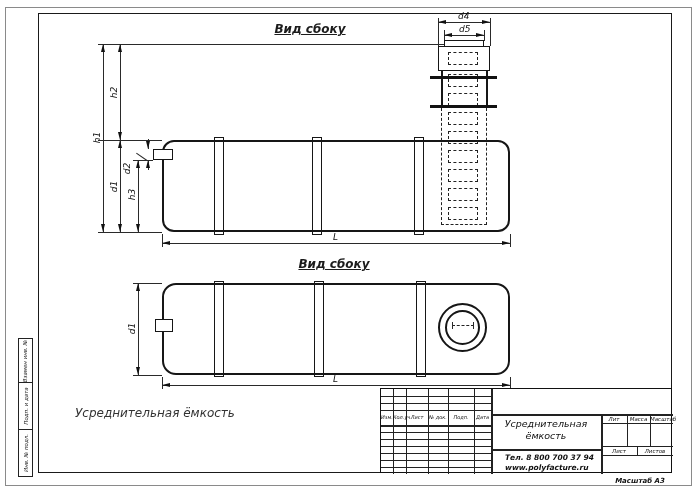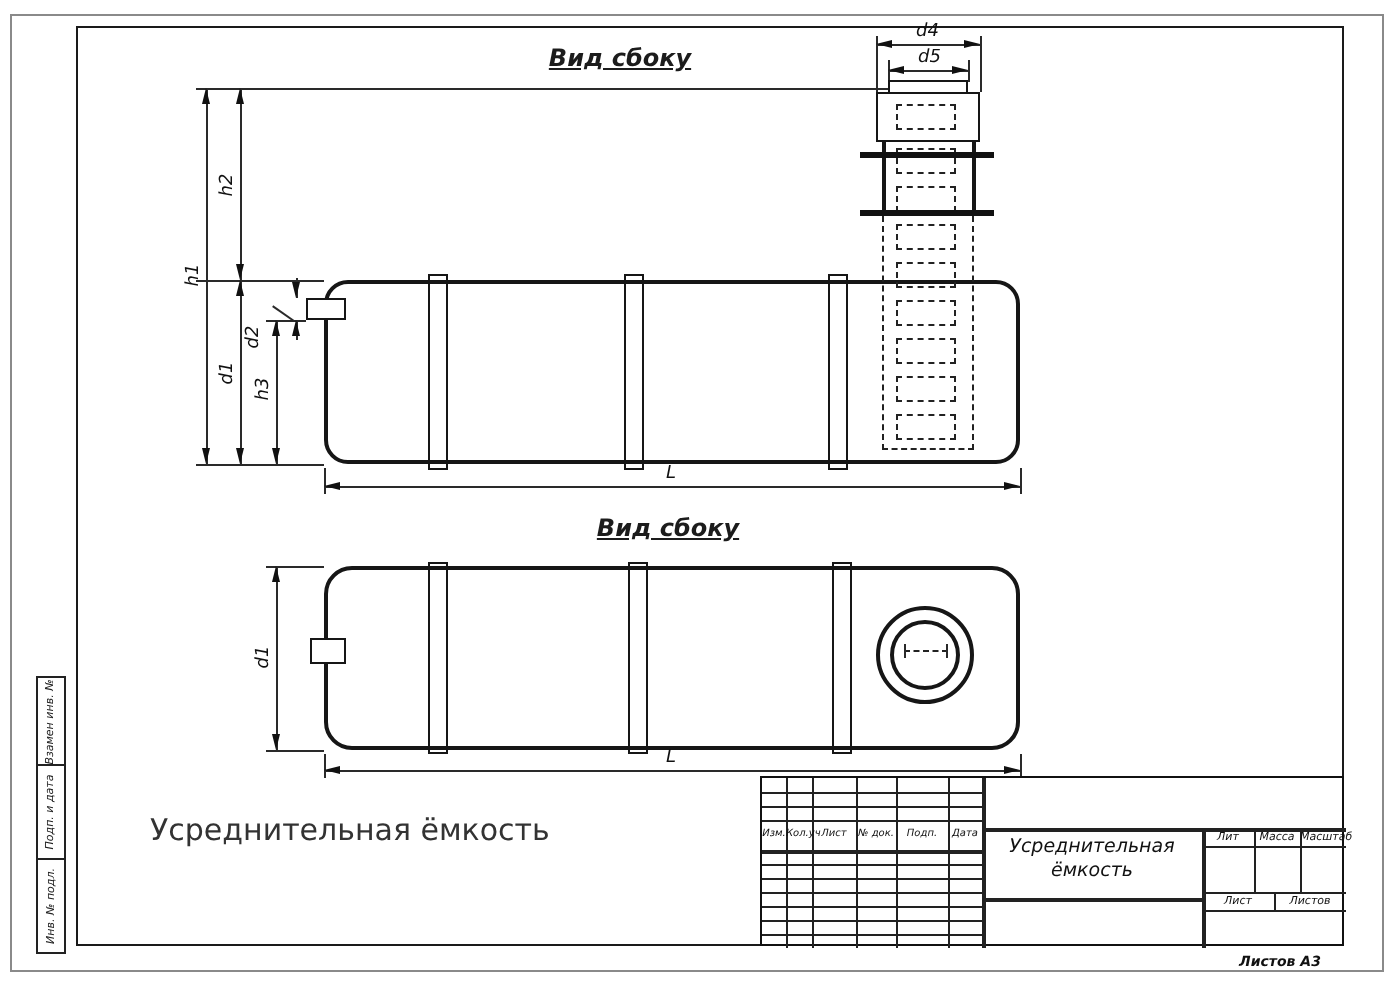--- a/index.html
+++ b/index.html
@@ -21,21 +21,21 @@
           text-decoration:underline;text-align:center;white-space:nowrap;}
   .outline{position:absolute;border:2px solid #161616;background:transparent;box-sizing:border-box;}
   .thin-outline{position:absolute;border:1.5px solid #161616;background:#fff;box-sizing:border-box;}
   .band{position:absolute;border:1.5px solid #161616;box-sizing:border-box;background:transparent;}
   .circle{position:absolute;border:2px solid #161616;border-radius:50%;box-sizing:border-box;}
   .corr-seg{width:30px;height:13px;border:1.5px dashed #222;box-sizing:border-box;margin-bottom:6px;}
   .tb-line{background:#222;}
   .tb-txt{position:absolute;font-style:italic;color:#111;white-space:nowrap;}
   .stamp-cell{position:absolute;display:flex;align-items:center;justify-content:center;}
   .stamp-cell span{transform:rotate(-90deg);white-space:nowrap;font-size:5.5px;font-style:italic;color:#222;}
-  .note{position:absolute;font-size:15px;color:#333;white-space:nowrap;text-align:center;}
+  .note{position:absolute;font-style:italic;font-size:12px;color:#333;white-space:nowrap;text-align:center;}
 </style>
 </head>
 <body>
 
 <div id="sheet">
 
   <div class="abs" style="left:5px;top:7px;width:687px;height:479px;border:1px solid #8a8a8a;box-sizing:border-box;"></div>
   <div class="abs" style="left:38px;top:13px;width:634px;height:460px;border:1.5px solid #1a1a1a;box-sizing:border-box;"></div>
 
   <div class="vtitle" style="left:250px;top:22px;width:120px;">Вид сбоку</div>
@@ -195,23 +195,27 @@
     <div class="abs tb-line" style="left:269px;top:25px;width:1px;height:32px;"></div>
     <div class="abs tb-line" style="left:220px;top:57px;width:72px;height:1px;"></div>
     <div class="abs tb-line" style="left:220px;top:66px;width:72px;height:1px;"></div>
     <div class="abs tb-line" style="left:256px;top:57px;width:1px;height:9px;"></div>
 
     <div class="tb-txt" style="left:112px;top:29px;width:106px;font-size:9.5px;line-height:12px;text-align:center;">
       <div>Усреднительная</div>
       <div>ёмкость</div>
     </div>
 
+    <div class="tb-txt" style="left:124px;top:64px;font-size:7.5px;line-height:9.5px;font-weight:bold;">
+      <div>Тел. 8 800 700 37 94</div>
+      <div>www.polyfacture.ru</div>
+    </div>
 
     <div class="tb-txt" style="left:220px;top:26.5px;width:26px;font-size:5.5px;text-align:center;">Лит</div>
     <div class="tb-txt" style="left:246px;top:26.5px;width:23px;font-size:5.5px;text-align:center;">Масса</div>
     <div class="tb-txt" style="left:269px;top:26.5px;width:23px;font-size:5.5px;text-align:center;">Масштаб</div>
     <div class="tb-txt" style="left:220px;top:58.5px;width:36px;font-size:5.5px;text-align:center;">Лист</div>
     <div class="tb-txt" style="left:256px;top:58.5px;width:36px;font-size:5.5px;text-align:center;">Листов</div>
   </div>
 
-  <div class="tb-txt" style="left:605px;top:477px;width:70px;font-size:7px;font-weight:bold;text-align:center;">Листов  А3</div>
+  <div class="tb-txt" style="left:605px;top:477px;width:70px;font-size:7px;font-weight:bold;text-align:center;">Масштаб  А3</div>
 
 </div>
 
 </body></html>

